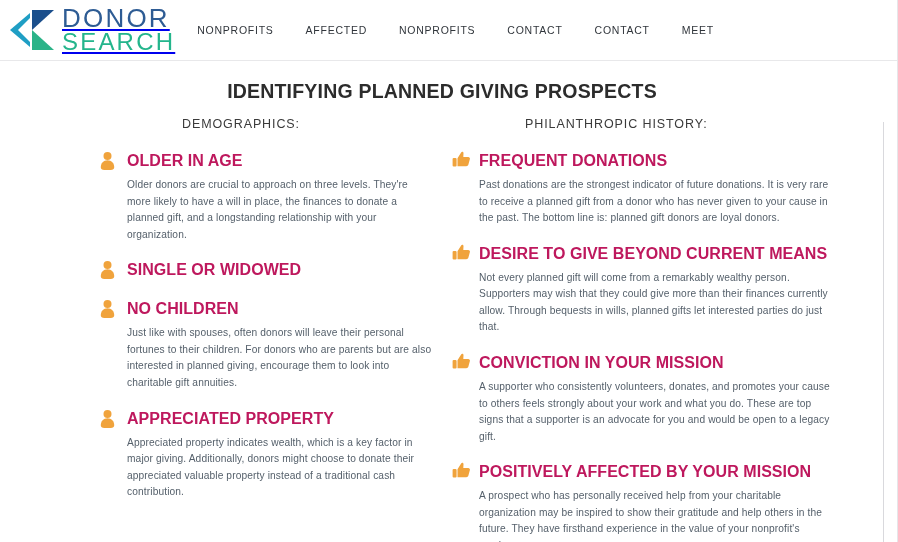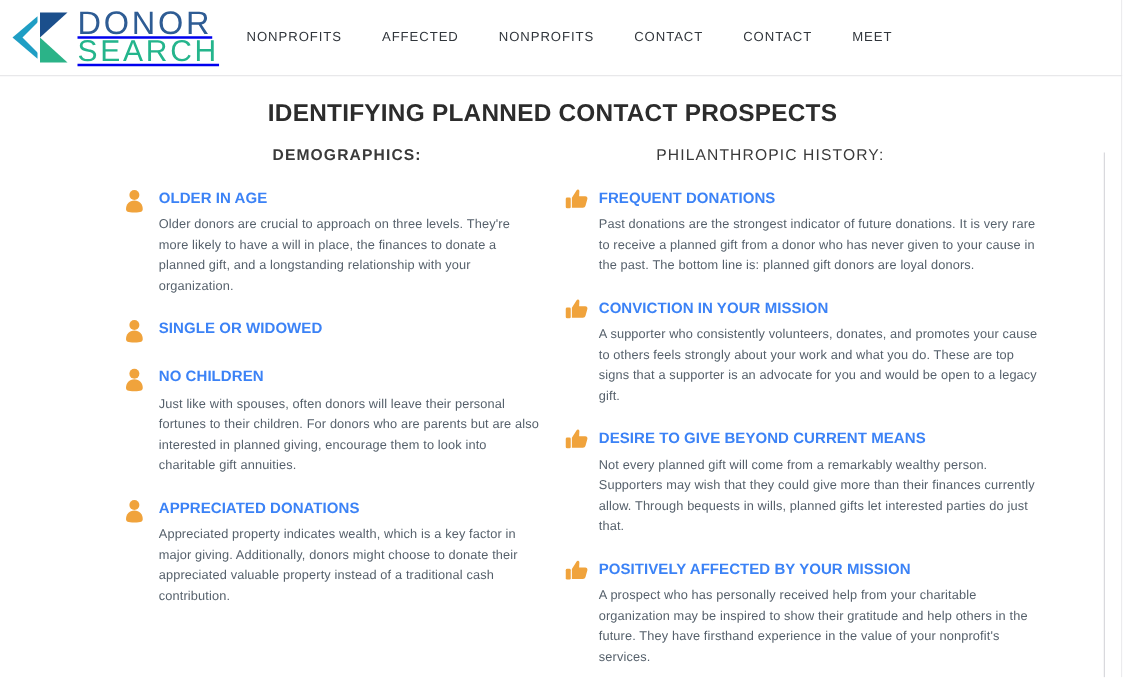--- a/index.html
+++ b/index.html
@@ -148,21 +148,21 @@
   .col-left  { padding-left: 100px; padding-right: 10px; }
   .col-right { padding-left: 10px;  padding-right: 10px; }
 
   .col-heading {
     font-size: 12.5px;
     font-weight: 400;
     letter-spacing: 0.9px;
     color: #3a3a3a;
     text-align: left;
   }
-  .col-left .col-heading  { margin-left: 118px; font-weight: bold; }
+  .col-left .col-heading  { margin-left: 82px; }
   .col-right .col-heading { margin-left: 73px; }
 
   .items { margin-top: 20px; }
 
   .item {
     display: flex;
     align-items: flex-start;
     margin-bottom: 17px;
   }
 
@@ -172,24 +172,24 @@
     height: 22px;
     margin-top: 0px;
     display: flex;
     align-items: flex-start;
     justify-content: flex-start;
   }
 
   .item-body { flex: 1 1 auto; }
 
   .item-title {
-    font-size: 12px;
+    font-size: 16px;
     font-weight: 700;
     letter-spacing: 0.05px;
-    color: #3b82f6;
+    color: #be185d;
     line-height: 1.2;
   }
 
   .item-desc {
     margin-top: 7px;
     font-size: 10.2px;
     line-height: 1.62;
     color: #55606b;
     letter-spacing: 0.12px;
   }
@@ -243,21 +243,21 @@
       <a class="nav-link" href="#">NONPROFITS</a>
       <a class="nav-link" href="#">CONTACT</a>
       <a class="nav-link" href="#">CONTACT</a>
       <a class="nav-link" href="#">MEET</a>
     </nav>
 
   </div>
 
   <div class="content">
 
-    <h1 class="page-title">IDENTIFYING PLANNED CONTACT PROSPECTS</h1>
+    <h1 class="page-title">IDENTIFYING PLANNED GIVING PROSPECTS</h1>
 
     <div class="columns">
 
       <div class="col col-left">
         <div class="col-heading">DEMOGRAPHICS:</div>
 
         <div class="items">
 
           <div class="item">
             <span class="item-icon">
@@ -298,21 +298,21 @@
           </div>
 
           <div class="item">
             <span class="item-icon">
               <svg width="15" height="20" viewBox="0 0 15 20" xmlns="http://www.w3.org/2000/svg">
                 <circle cx="7.5" cy="5" r="4" fill="#f0a33c"></circle>
                 <path d="M7.5 9.3 C3.4 9.3 0.8 12.4 0.8 16.2 C0.8 18.2 2 19 7.5 19 C13 19 14.2 18.2 14.2 16.2 C14.2 12.4 11.6 9.3 7.5 9.3 Z" fill="#f0a33c"></path>
               </svg>
             </span>
             <div class="item-body">
-              <div class="item-title">APPRECIATED DONATIONS</div>
+              <div class="item-title">APPRECIATED PROPERTY</div>
               <div class="item-desc">Appreciated property indicates wealth, which is a key factor in major giving. Additionally, donors might choose to donate their appreciated valuable property instead of a traditional cash contribution.</div>
             </div>
           </div>
 
         </div>
       </div>
 
       <div class="col col-right">
         <div class="col-heading">PHILANTHROPIC HISTORY:</div>
 
@@ -332,35 +332,35 @@
           </div>
 
           <div class="item">
             <span class="item-icon">
               <svg width="19" height="18" viewBox="0 0 19 18" xmlns="http://www.w3.org/2000/svg">
                 <path d="M5.5 7.2 L9.3 1.2 C9.9 0.3 11.4 0.6 11.5 1.9 L11.3 6.0 L16.2 6.0 C17.4 6.0 18.2 7.0 17.9 8.1 L16.4 13.6 C16.1 14.6 15.3 15.2 14.3 15.2 L5.5 15.2 Z" fill="#f0a33c"></path>
                 <rect x="0.6" y="7.0" width="4.0" height="8.6" rx="1.1" fill="#f0a33c"></rect>
               </svg>
             </span>
             <div class="item-body">
-              <div class="item-title">CONVICTION IN YOUR MISSION</div>
-              <div class="item-desc">A supporter who consistently volunteers, donates, and promotes your cause to others feels strongly about your work and what you do. These are top signs that a supporter is an advocate for you and would be open to a legacy gift.</div>
+              <div class="item-title">DESIRE TO GIVE BEYOND CURRENT MEANS</div>
+              <div class="item-desc">Not every planned gift will come from a remarkably wealthy person. Supporters may wish that they could give more than their finances currently allow. Through bequests in wills, planned gifts let interested parties do just that.</div>
             </div>
           </div>
 
           <div class="item">
             <span class="item-icon">
               <svg width="19" height="18" viewBox="0 0 19 18" xmlns="http://www.w3.org/2000/svg">
                 <path d="M5.5 7.2 L9.3 1.2 C9.9 0.3 11.4 0.6 11.5 1.9 L11.3 6.0 L16.2 6.0 C17.4 6.0 18.2 7.0 17.9 8.1 L16.4 13.6 C16.1 14.6 15.3 15.2 14.3 15.2 L5.5 15.2 Z" fill="#f0a33c"></path>
                 <rect x="0.6" y="7.0" width="4.0" height="8.6" rx="1.1" fill="#f0a33c"></rect>
               </svg>
             </span>
             <div class="item-body">
-              <div class="item-title">DESIRE TO GIVE BEYOND CURRENT MEANS</div>
-              <div class="item-desc">Not every planned gift will come from a remarkably wealthy person. Supporters may wish that they could give more than their finances currently allow. Through bequests in wills, planned gifts let interested parties do just that.</div>
+              <div class="item-title">CONVICTION IN YOUR MISSION</div>
+              <div class="item-desc">A supporter who consistently volunteers, donates, and promotes your cause to others feels strongly about your work and what you do. These are top signs that a supporter is an advocate for you and would be open to a legacy gift.</div>
             </div>
           </div>
 
           <div class="item">
             <span class="item-icon">
               <svg width="19" height="18" viewBox="0 0 19 18" xmlns="http://www.w3.org/2000/svg">
                 <path d="M5.5 7.2 L9.3 1.2 C9.9 0.3 11.4 0.6 11.5 1.9 L11.3 6.0 L16.2 6.0 C17.4 6.0 18.2 7.0 17.9 8.1 L16.4 13.6 C16.1 14.6 15.3 15.2 14.3 15.2 L5.5 15.2 Z" fill="#f0a33c"></path>
                 <rect x="0.6" y="7.0" width="4.0" height="8.6" rx="1.1" fill="#f0a33c"></rect>
               </svg>
             </span>

